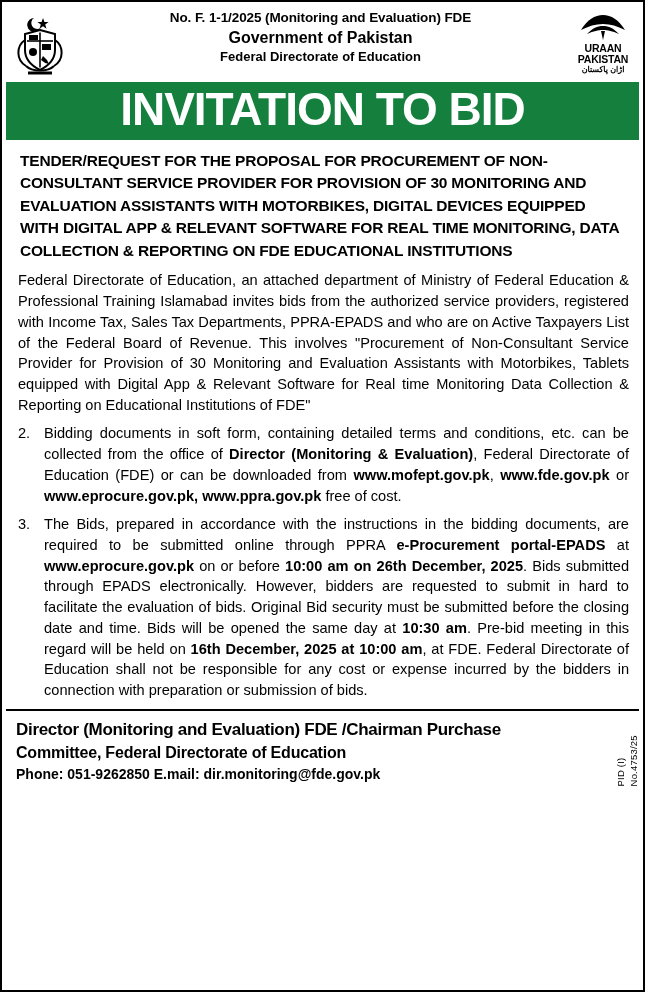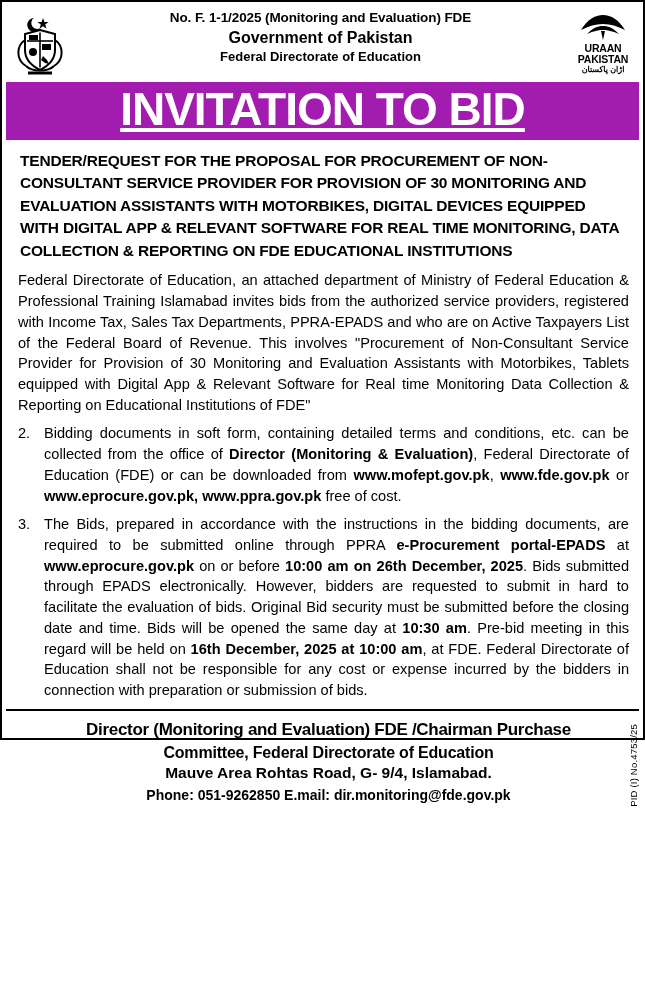--- a/index.html
+++ b/index.html
@@ -10,21 +10,21 @@
   body {
     width: 645px;
     height: 1004px;
     font-family: "Liberation Sans", sans-serif;
     color: #000;
     overflow: hidden;
   }
   .page {
     position: relative;
     width: 645px;
-    height: 740px;
+    height: 992px;
     box-sizing: border-box;
     background: #fff;
     border: 2px solid #000;
     padding: 0;
   }
 
   
   .header {
     display: flex;
     align-items: flex-start;
@@ -84,26 +84,25 @@
   }
   .uraan-urdu {
     font-size: 8px;
     font-weight: 700;
     line-height: 1.1;
     margin-top: 1px;
   }
 
   
   .banner {
-    background: #a21caf;
+    background: #15803d;
     color: #fff;
     text-align: center;
     margin: 4px 4px 0 4px;
     padding: 4px 0 8px 0;
-    text-decoration: underline;
   }
   .banner-text {
     font-size: 46px;
     font-weight: 700;
     letter-spacing: -1px;
     line-height: 1;
   }
 
   
   .tender-title {
@@ -138,24 +137,23 @@
   }
   .numbered .para { margin-bottom: 0; flex: 1 1 auto; }
 
   
   .footer-rule {
     border-top: 2px solid #000;
     margin: 4px 4px 0 4px;
   }
   .footer {
     position: relative;
-    text-align: center;
+    text-align: left;
     padding: 8px 30px 6px 14px;
     line-height: 1.35;
-    margin-left: 28px;
   }
   .footer-line1 {
     font-size: 17px;
     font-weight: 700;
     letter-spacing: -0.3px;
   }
   .footer-line2 {
     font-size: 16px;
     font-weight: 700;
     letter-spacing: -0.2px;
@@ -244,18 +242,17 @@
       <div class="num">3.</div>
       <div class="para"><span>The Bids, prepared in accordance with the instructions in the  bidding documents, are required to be submitted online through PPRA </span><b>e-Procurement portal-EPADS</b><span> at </span><b>www.eprocure.gov.pk</b><span> on or before </span><b>10:00 am on 26th December, 2025</b><span>. Bids submitted through EPADS electronically. However, bidders are requested to submit in hard to facilitate the evaluation of bids. Original Bid security must be submitted before the closing date and time. Bids will be opened the same day at </span><b>10:30 am</b><span>. Pre-bid meeting in this regard will be held on </span><b>16th December, 2025 at 10:00 am</b><span>, at FDE. Federal Directorate of Education shall not be responsible for any cost or expense incurred by the bidders in connection with preparation or submission of bids.</span></div>
     </div>
 
   </div>
 
   <div class="footer-rule"></div>
   <div class="footer">
     <div class="footer-line1">Director (Monitoring and Evaluation) FDE /Chairman Purchase</div>
     <div class="footer-line2">Committee, Federal Directorate of Education</div>
-    <div class="footer-line3">Mauve Area Rohtas Road, G- 9/4, Islamabad.</div>
     <div class="footer-line4">Phone: 051-9262850 E.mail: dir.monitoring@fde.gov.pk</div>
     <div class="pid">PID (I) No.4753/25</div>
   </div>
 
 </div>
 
 </body></html>

